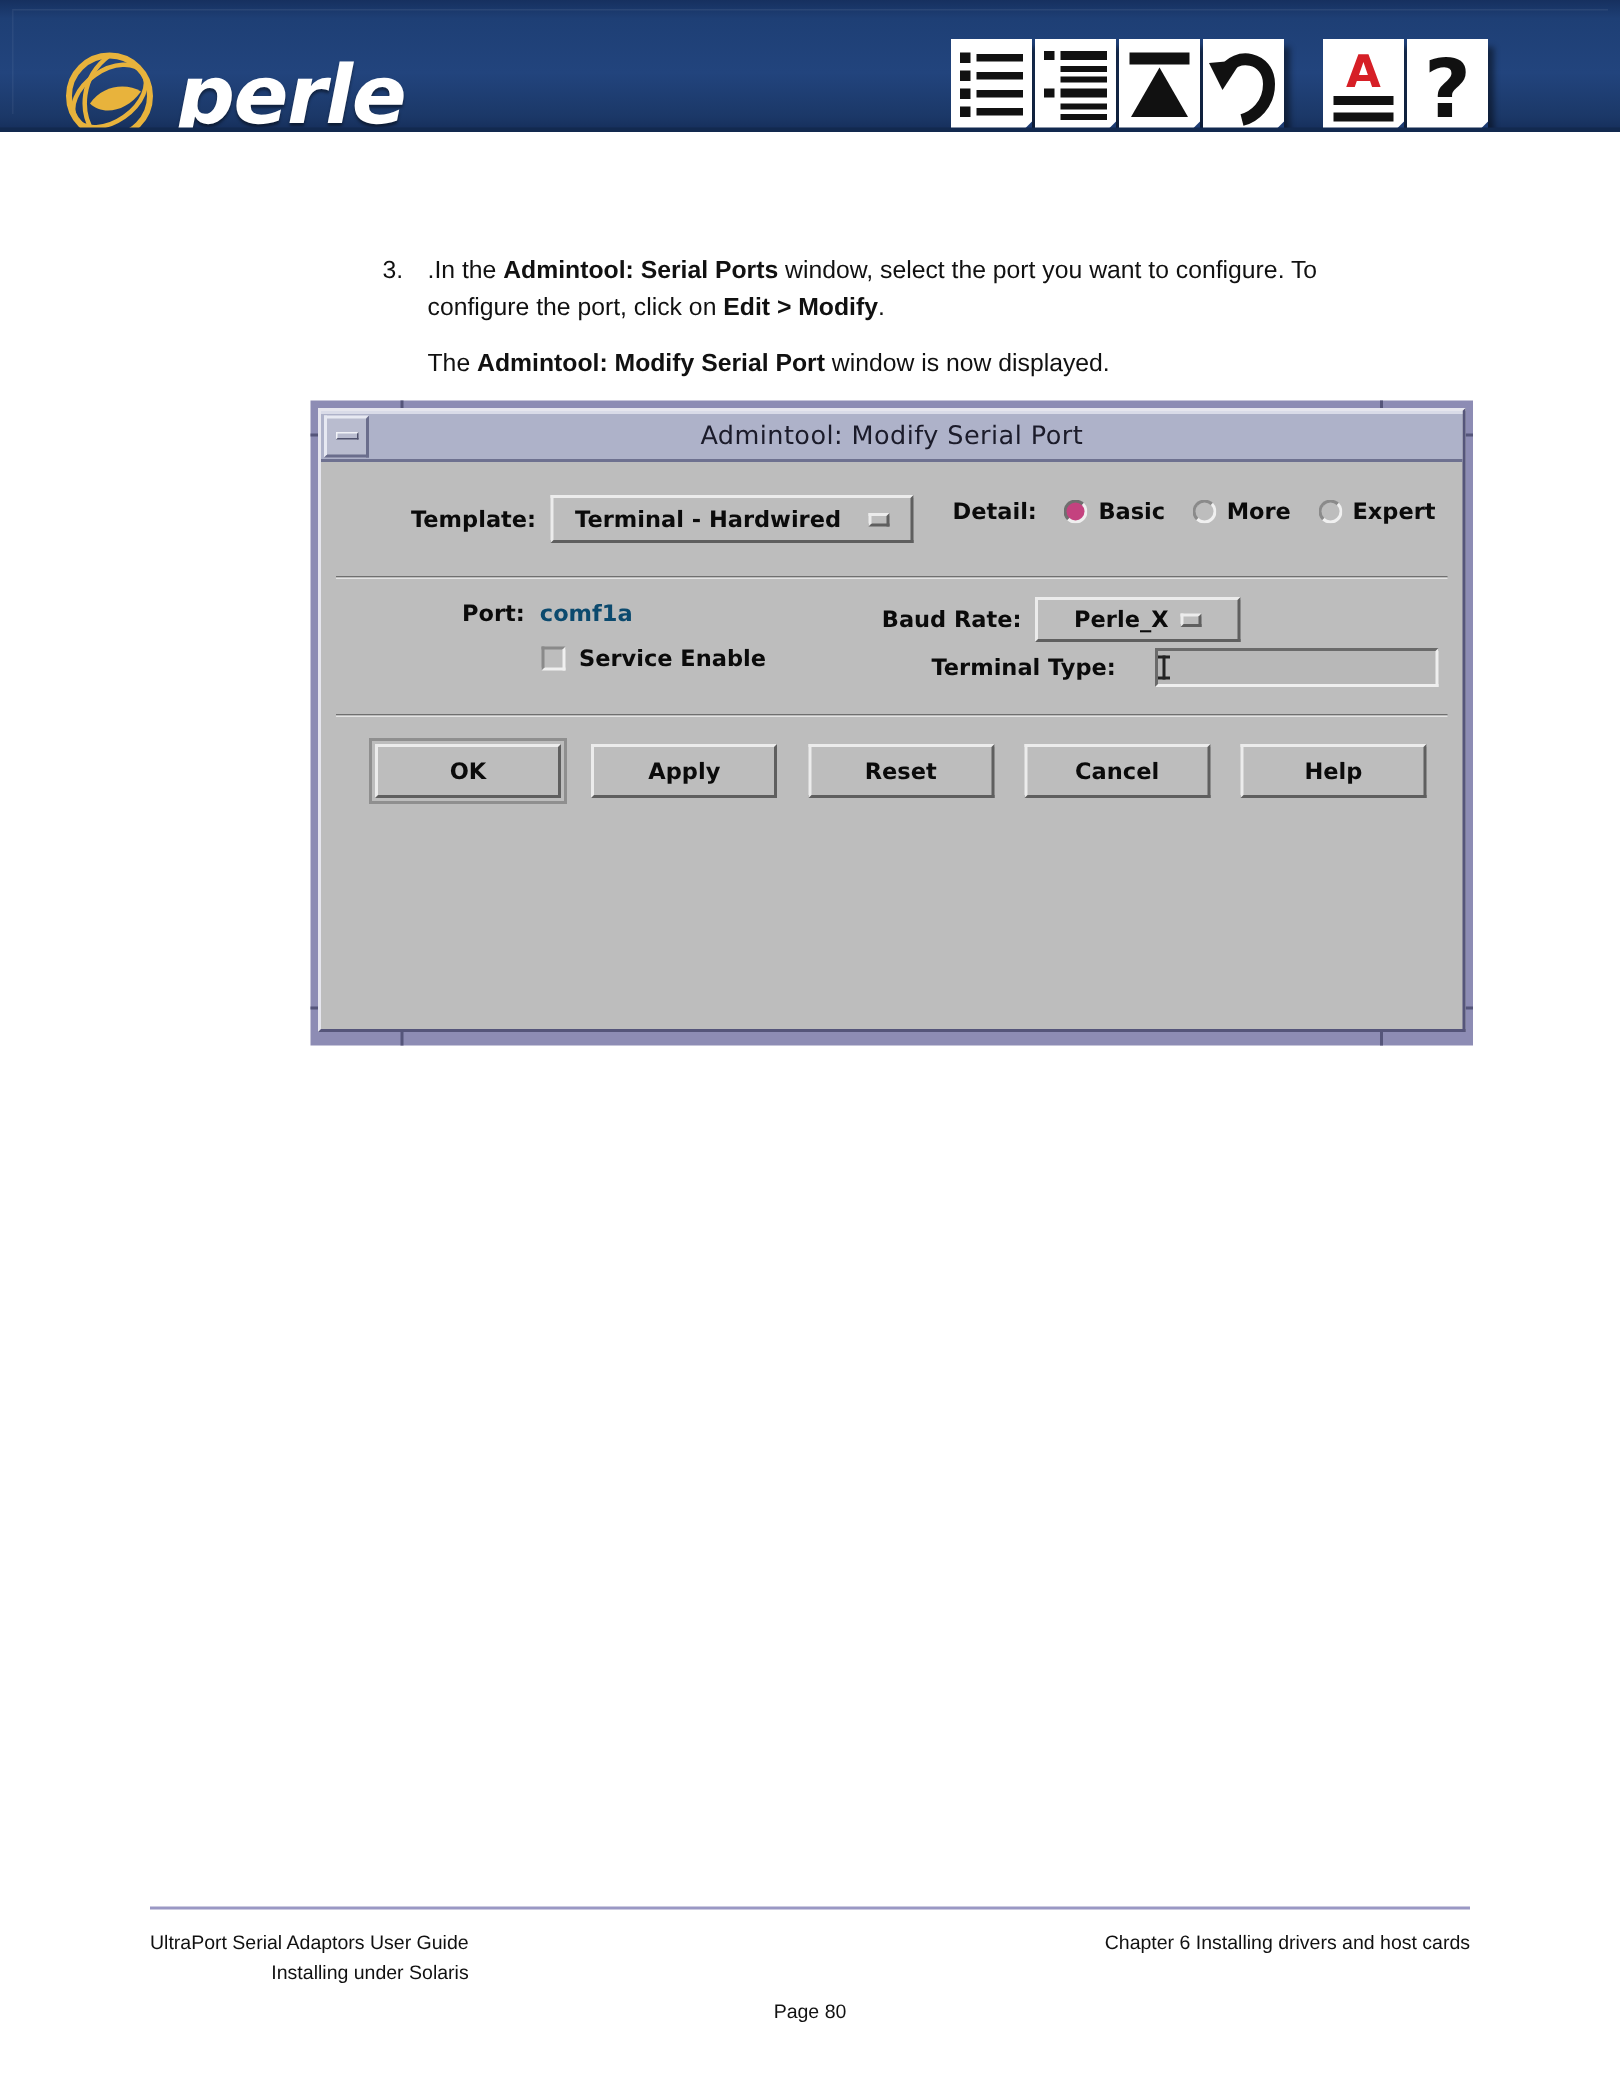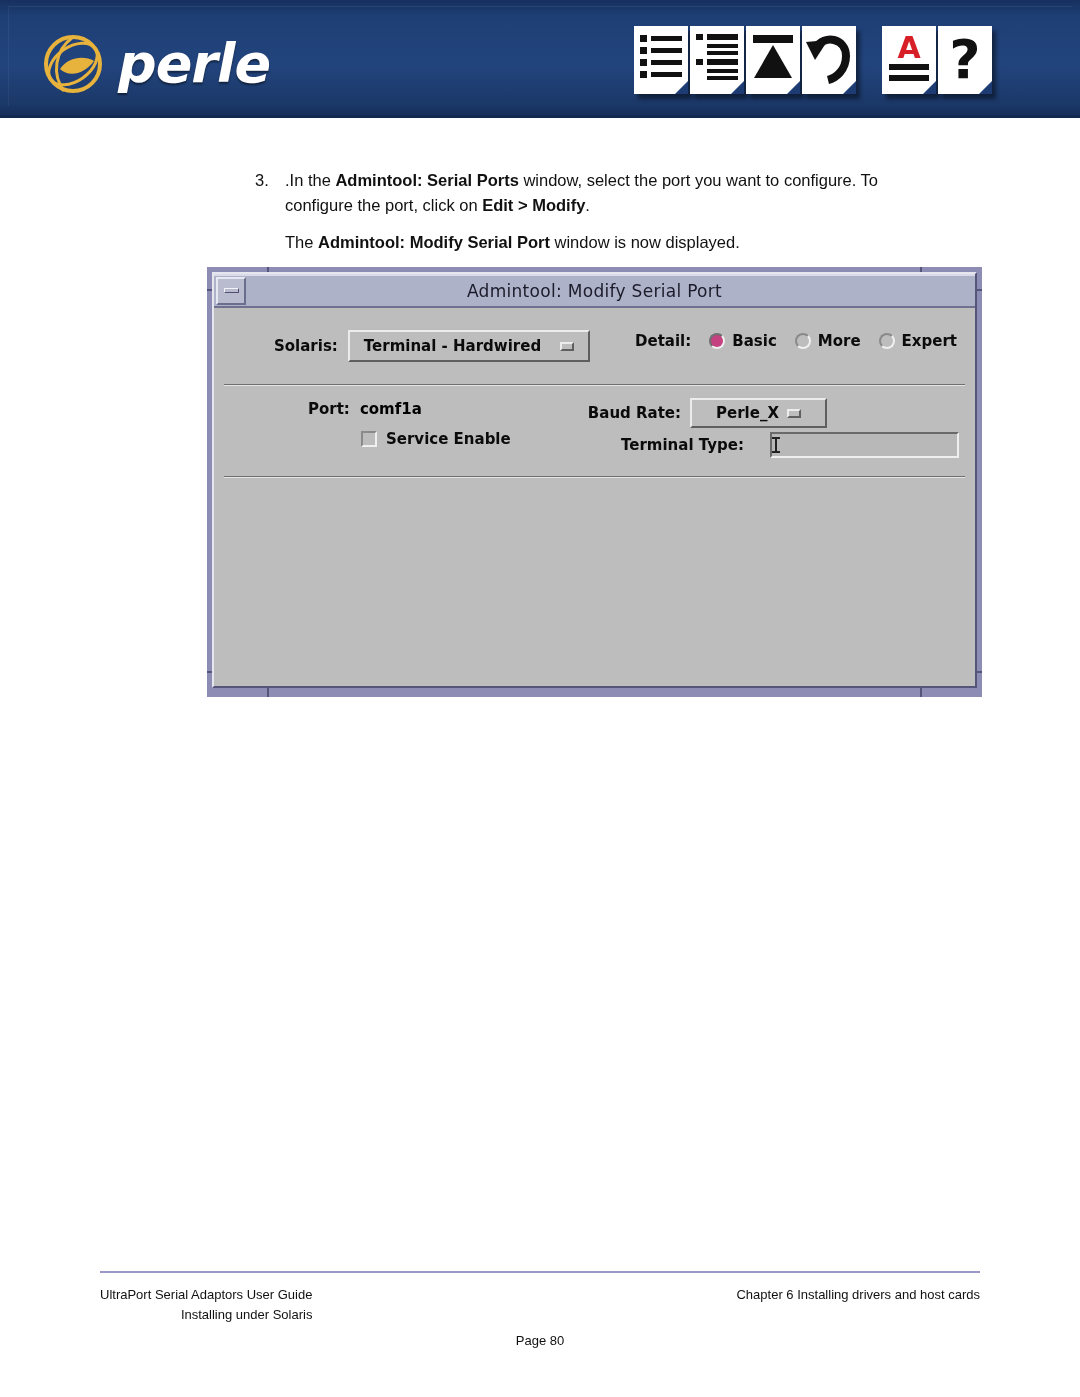--- a/index.html
+++ b/index.html
@@ -16,21 +16,21 @@
     color: #000000;
     overflow: hidden;
   }
 
   
   .header-banner {
     position: absolute;
     left: 0;
     top: 0;
     width: 1080px;
-    height: 118px;
+    height: 88px;
     background: #1c3a6e;
     background-image:
       linear-gradient(to bottom, #16305f 0%, #1e3f75 14%, #22447d 55%, #1b3868 88%, #152d59 100%);
     overflow: hidden;
   }
   .header-banner::after {
     content: "";
     position: absolute;
     left: 0; right: 0; bottom: 0;
     height: 3px;
@@ -273,21 +273,21 @@
     font-family: "DejaVu Sans", sans-serif;
     font-size: 15px;
     font-weight: bold;
     color: #0b0b0b;
     white-space: nowrap;
   }
   .field-value {
     font-family: "DejaVu Sans", sans-serif;
     font-size: 15px;
     font-weight: bold;
-    color: #000000;
+    color: #0c4a6e;
     white-space: nowrap;
   }
 
   
   .row-template {
     position: absolute;
     left: 58px;
     top: 22px;
     display: flex;
     align-items: center;
@@ -579,21 +579,21 @@
 
         <div class="titlebar">
           <div class="min-button">
             <div class="min-bar"></div>
           </div>
           <div class="title-text">Admintool: Modify Serial Port</div>
         </div>
 
         <div class="panel panel-top">
           <div class="row-template">
-            <span class="field-label">Solaris:</span>
+            <span class="field-label">Template:</span>
             <div class="option-menu motif-raised template-menu">
               <span class="om-label">Terminal - Hardwired</span>
               <span class="om-indicator"></span>
             </div>
           </div>
 
           <div class="row-detail">
             <span class="field-label">Detail:</span>
 
             <div class="radio-item">
@@ -635,20 +635,29 @@
           <div class="row-terminal">
             <span class="field-label">Terminal Type:</span>
             <div class="text-field">
               <span class="caret"></span>
             </div>
           </div>
 
           <div class="sep-line" style="bottom:0;"></div>
         </div>
 
+        <div class="panel panel-bottom">
+          <div class="button-row">
+            <div class="dlg-button motif-raised default">OK</div>
+            <div class="dlg-button motif-raised">Apply</div>
+            <div class="dlg-button motif-raised">Reset</div>
+            <div class="dlg-button motif-raised">Cancel</div>
+            <div class="dlg-button motif-raised">Help</div>
+          </div>
+        </div>
 
       </div>
     </div>
   </div>
 
 </div>
 
 <div class="footer">
   <div class="footer-rule"></div>
   <div class="footer-cols">

